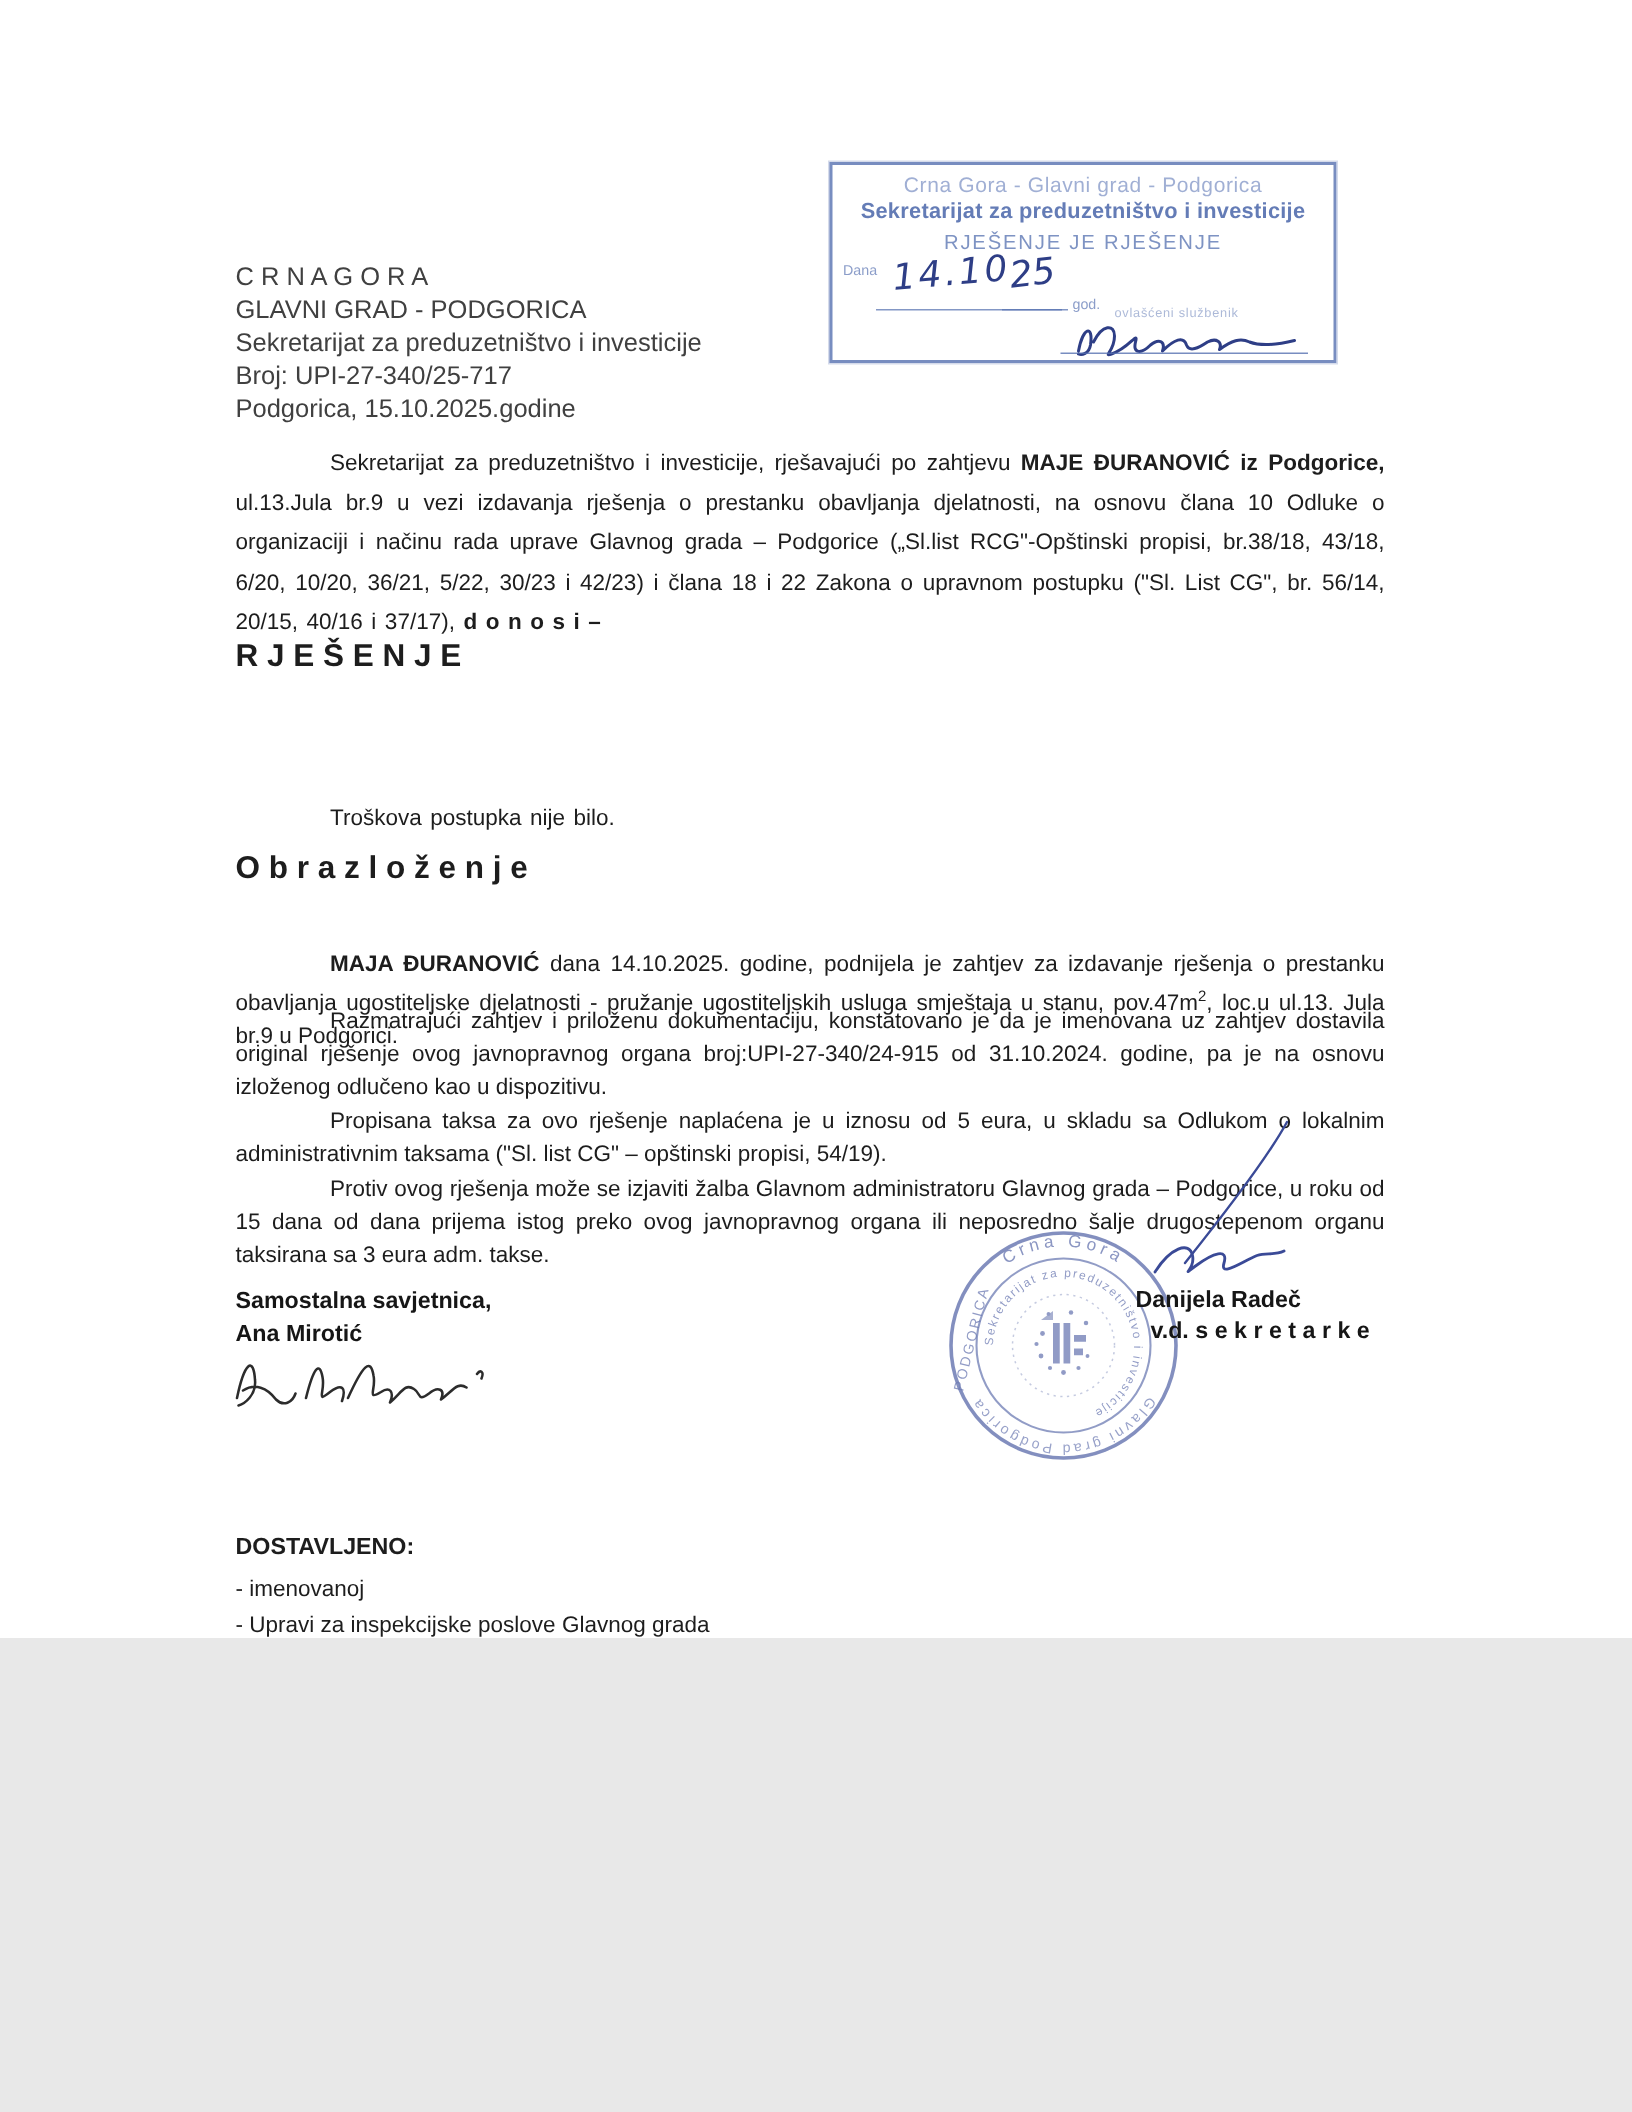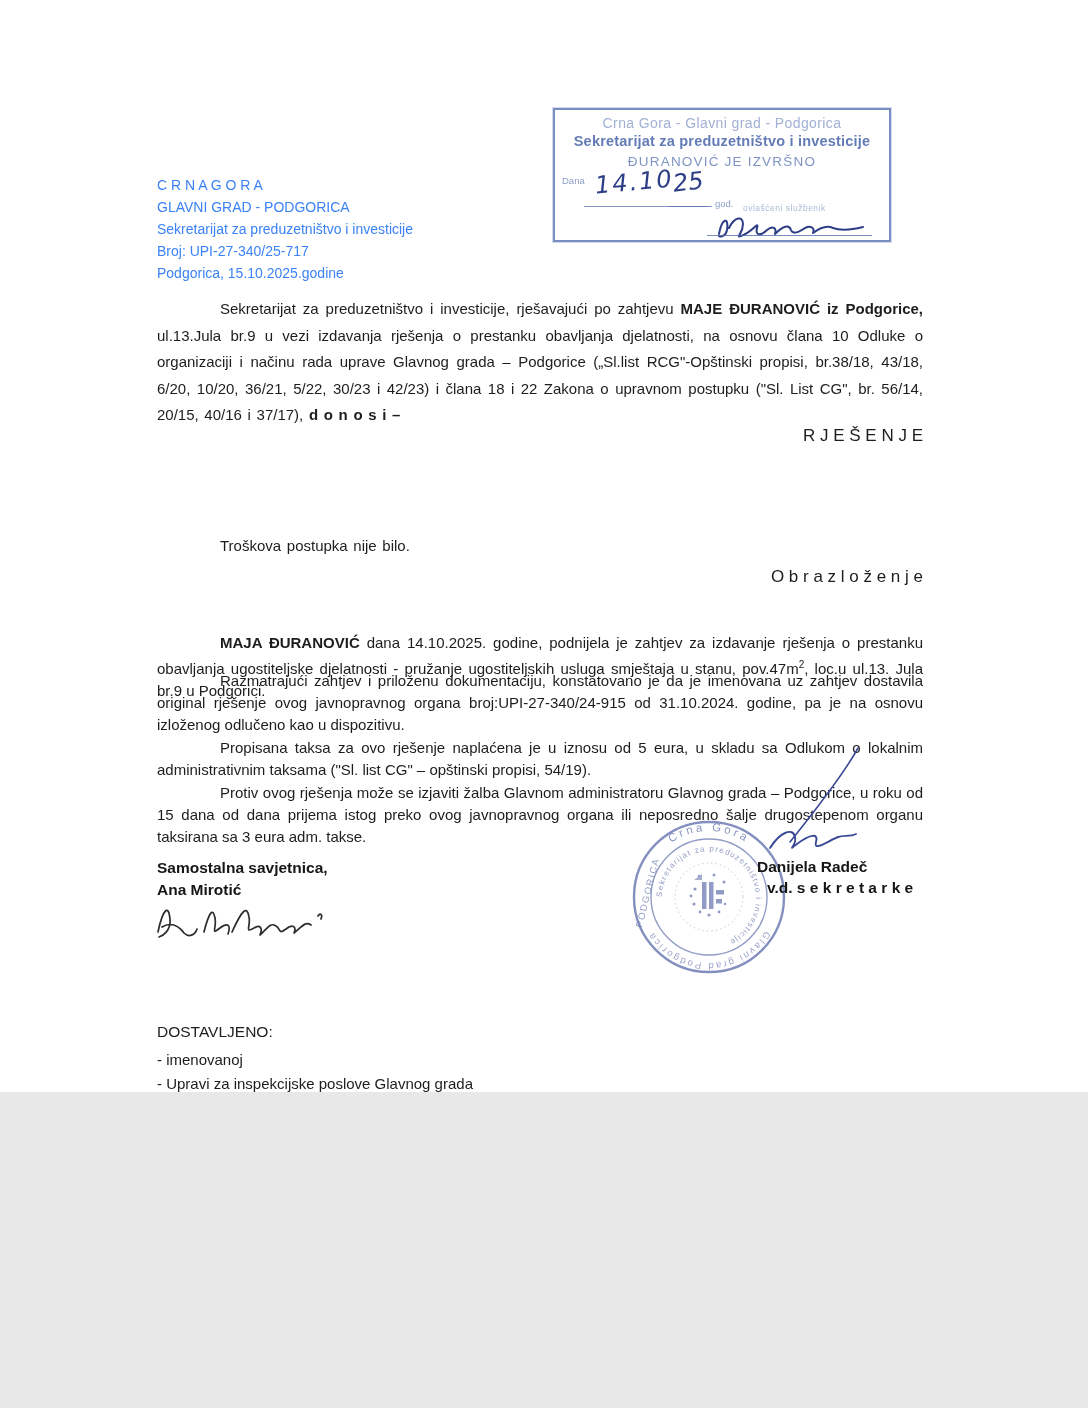--- a/index.html
+++ b/index.html
@@ -24,53 +24,53 @@
   .stamp .dana{left:7px; top:65px; font-size:9.5px; color:rgba(90,116,178,.7);}
   .stamp .u1{left:29px; top:96px; width:124px; border-bottom:1.6px solid rgba(90,116,178,.75);}
   .stamp .u2{left:113px; top:96px; width:44px; border-bottom:1.6px solid rgba(90,116,178,.75);}
   .stamp .god{left:160px; top:88px; font-size:9.5px; color:rgba(90,116,178,.7);}
   .stamp .hw{font-family:"DejaVu Sans",sans-serif; font-style:italic; color:#2e3e86;}
   .stamp .hw-day{left:40px; top:58px; font-size:24px; transform:rotate(-5deg); letter-spacing:2px;}
   .stamp .hw-yr{left:118px; top:58px; font-size:24px; transform:rotate(-7deg);}
   .stamp .clerk{left:188px; top:93px; font-size:8.5px; color:rgba(90,116,178,.5); letter-spacing:.5px;}
   .stamp .sig-underline{left:152px; top:125px; width:165px; border-bottom:1.5px solid rgba(86,113,176,.8);}
   
-  .letterhead{left:157px; top:174px; font-size:14px; line-height:22px; color:#3b82f6;}
+  .letterhead{left:157px; top:174px; font-size:17px; line-height:22px; color:#404040;}
   
   .bodycol{left:157px; width:766px; font-size:15px;}
   p.doc{margin:0; text-align:justify; text-indent:63px;}
   .lh26{line-height:26.5px; word-spacing:1.5px;}
   .lh22{line-height:22px;}
-  .heading{left:157px; width:766px; text-align:right; font-weight:normal; font-size:17px;}
+  .heading{left:157px; width:766px; text-align:left; font-weight:bold; font-size:21px;}
   b.nm{font-weight:bold;}
   .redaction{
     display:inline-block; width:176px; height:25px; background:#060606;
     border-radius:13px; vertical-align:-7px; margin:0 3px;
   }
   sup{font-size:10px;}
   
   .sigleft{left:157px; top:857px; font-size:15.5px; font-weight:bold; line-height:22px; color:#161616;}
   .sigright{left:757px; top:858px; font-size:15.5px; font-weight:bold; color:#161616; white-space:nowrap;}
   .sigright .t2{margin-top:3px;padding-left:10px;}
   
   .sealwrap{left:628px; top:816px; filter:blur(.3px); opacity:.9;}
   
   .delivery{left:157px; top:1020px; font-size:15px; line-height:24px;}
-  .delivery .hdr{font-weight:normal; font-size:15.5px; margin-bottom:4px;}
+  .delivery .hdr{font-weight:bold; font-size:15.5px; margin-bottom:4px;}
   .ink{stroke-linecap:round; stroke-linejoin:round; fill:none;}
 </style>
 </head>
 <body>
 
 <div class="page">
 
   <div class="abs stamp">
     <div class="s-line s1">Crna Gora - Glavni grad - Podgorica</div>
     <div class="s-line s2">Sekretarijat za preduzetništvo i investicije</div>
-    <div class="s-line s3">ĐURANOVIĆ JE IZVRŠNO</div>
+    <div class="s-line s3">RJEŠENJE JE RJEŠENJE</div>
     <div class="abs dana">Dana</div>
     <div class="abs u1"></div>
     <div class="abs u2"></div>
     <div class="abs hw hw-day">14.10</div>
     <div class="abs hw hw-yr">25</div>
     <div class="abs god">god.</div>
     <div class="abs clerk">ovlašćeni službenik</div>
     <svg class="abs" style="left:158px; top:100px;" width="160" height="30" viewBox="0 0 160 30">
       <path class="ink" stroke="#2e3e86" stroke-width="2" d="M6,24 C9,8 16,6 14,20 C13,26 8,27 6,26 M16,18 C22,6 30,6 30,14 C30,24 22,28 28,26 C40,22 46,10 44,18 C42,26 48,26 54,20 C60,15 64,18 62,24 C70,16 76,14 78,20 C80,25 86,22 92,18 C98,15 102,18 100,23 C108,17 114,15 120,18 C128,21 138,20 150,17"></path>
     </svg>

